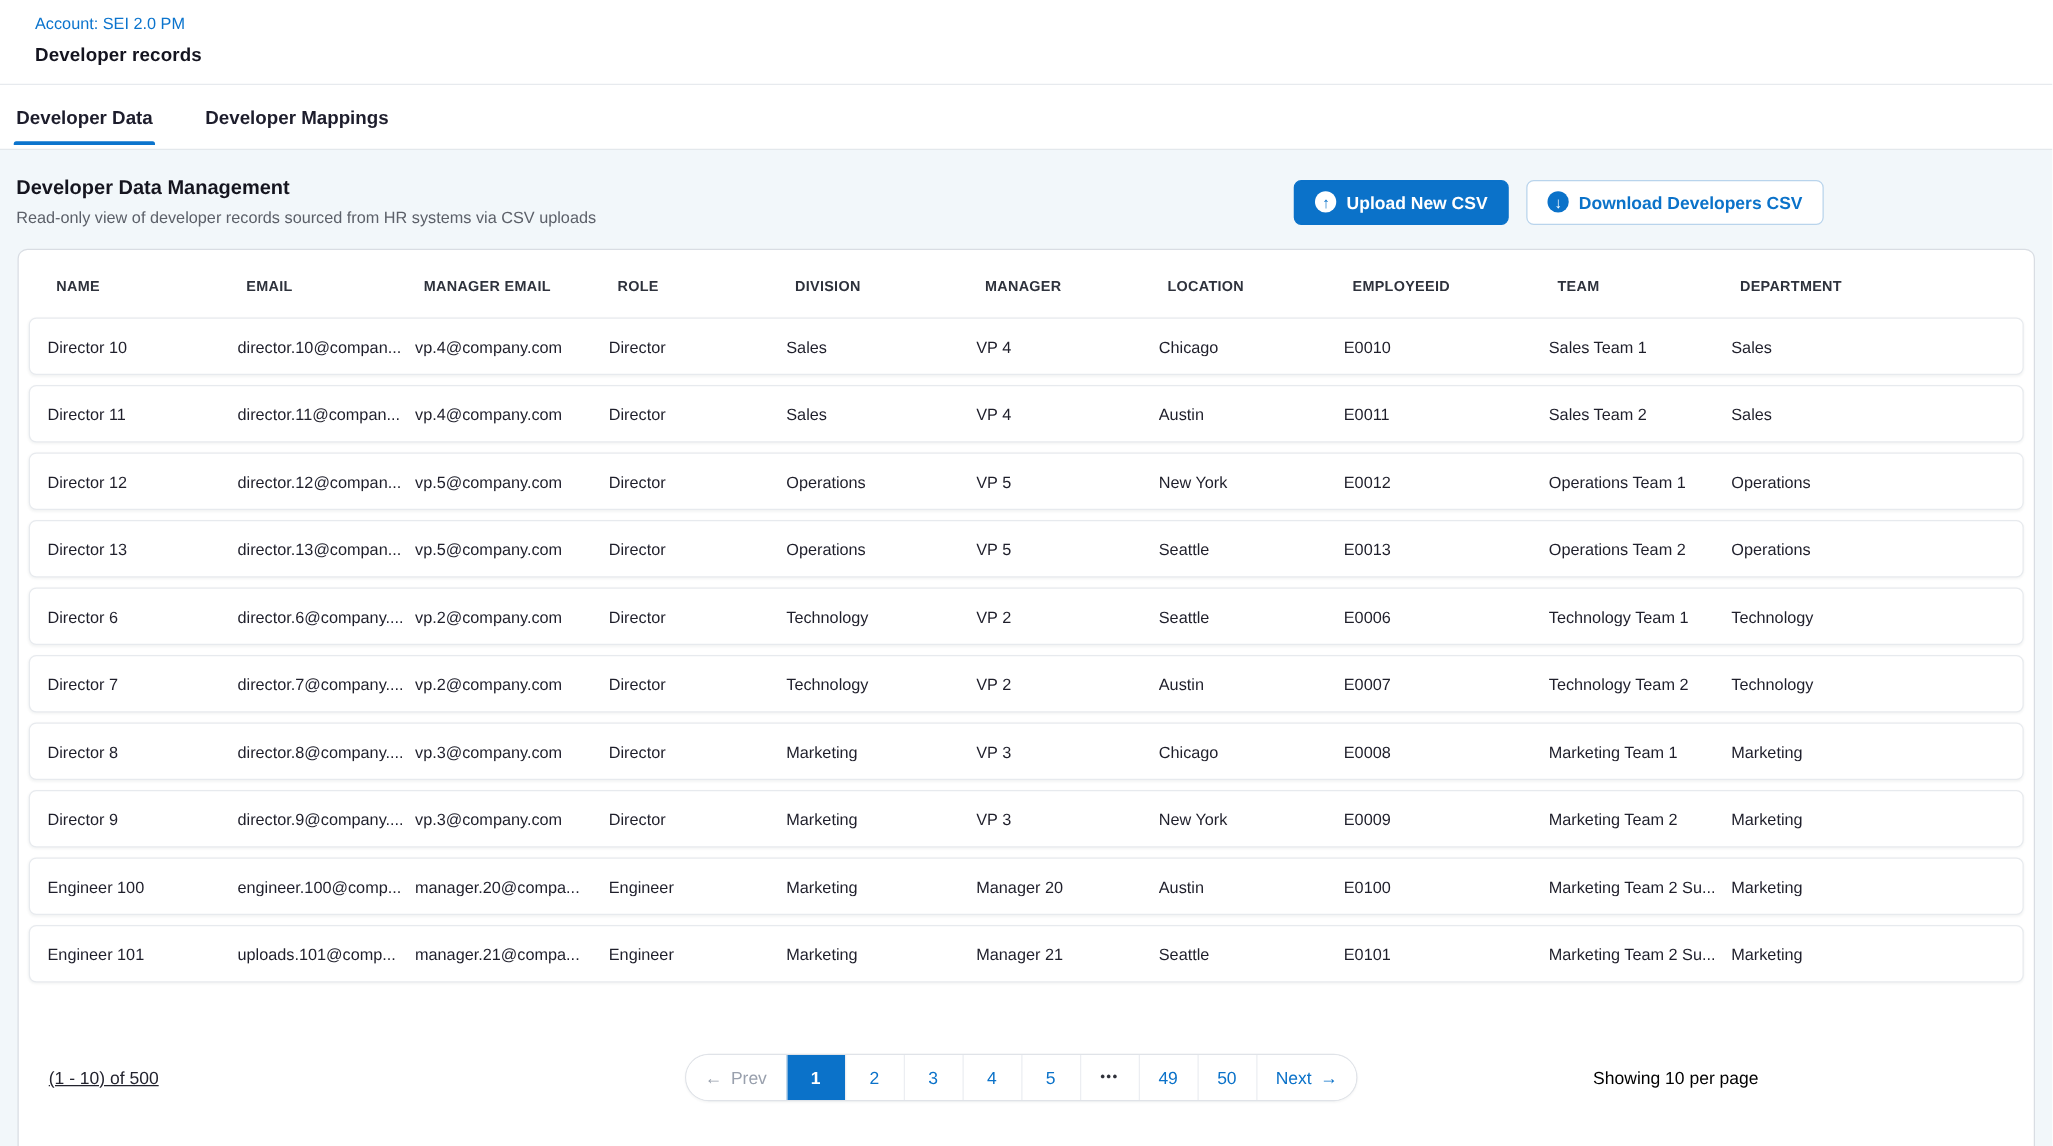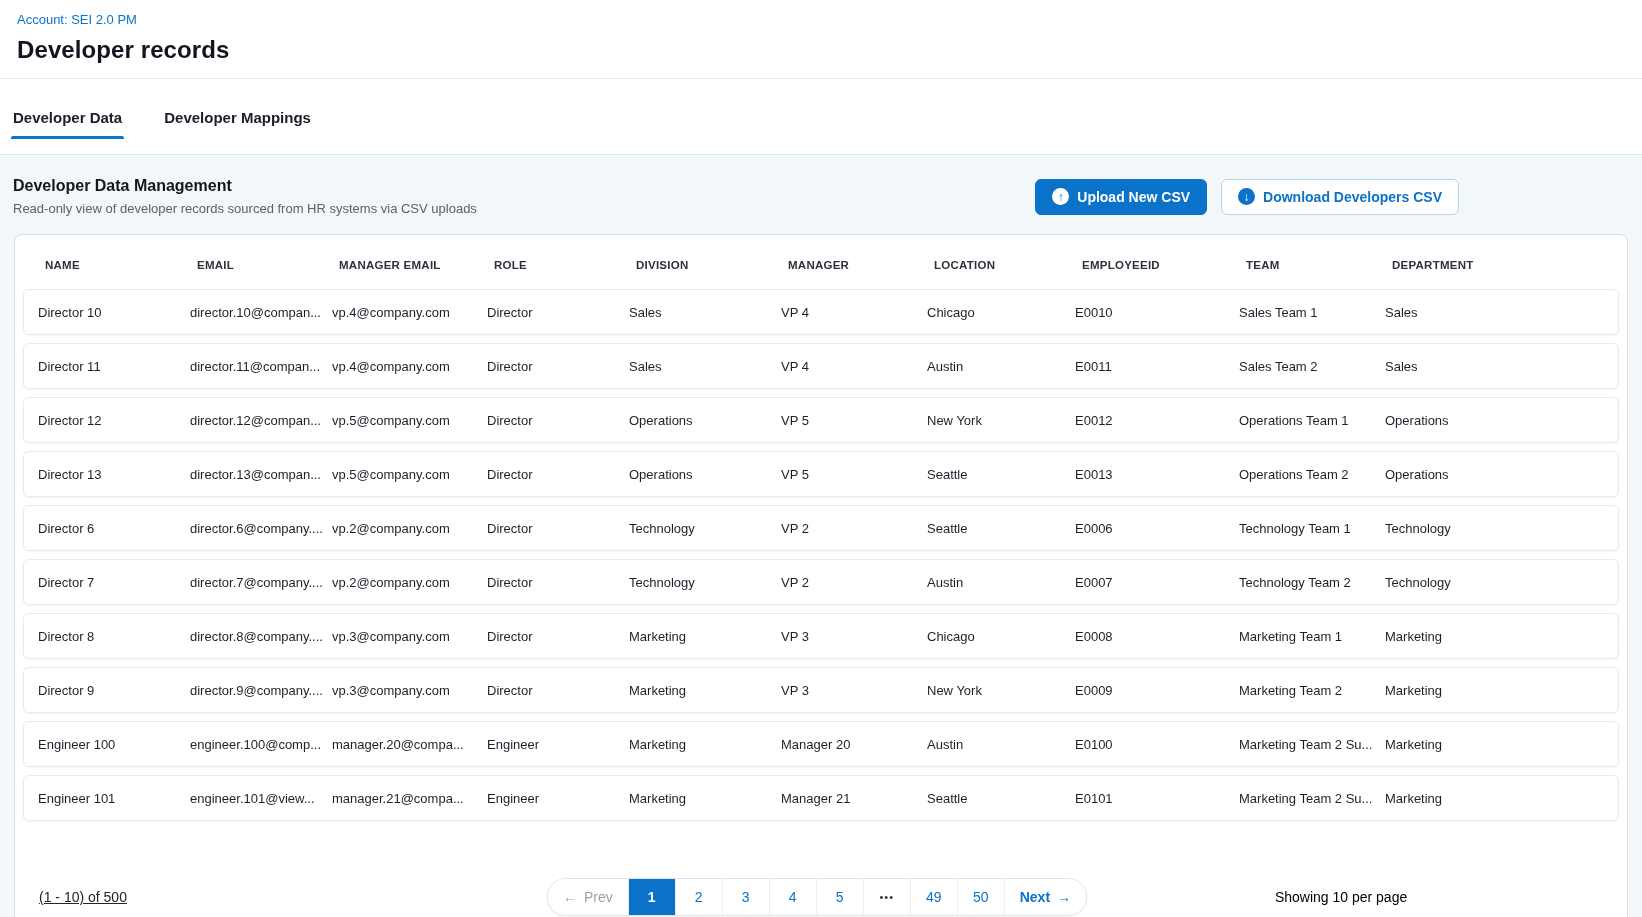--- a/index.html
+++ b/index.html
@@ -4,30 +4,30 @@
 <style>
   * { box-sizing: border-box; margin: 0; padding: 0; }
   html,body { width:1642px; height:917px; }
   body {
     font-family: "Liberation Sans", sans-serif;
     background:#ffffff;
     color:#1d1d2c;
     overflow:hidden;
   }
   
-  .topbar { background:#fff; padding:10px 18px 0 17px; }
+  .topbar { background:#fff; padding:10px 18px 0 28px; }
   .account-link {
     color:#0b74cd; font-size:13px; text-decoration:none; display:inline-block;
     cursor:pointer;
   }
-  .page-title { font-size:24px; font-weight:700; color:#14141f; margin:8px 0 14px 0; letter-spacing:.1px; }
+  .page-title { font-size:15px; font-weight:700; color:#14141f; margin:8px 0 14px 0; letter-spacing:.1px; }
 
   
   .tabbar {
-    background:#fff; display:flex; gap:38px; padding:16px 11px;
+    background:#fff; display:flex; gap:38px; padding:4px 11px;
     border-top:1px solid #e7eaee; border-bottom:1px solid #e3e8ec;
   }
   .tab {
     position:relative; padding:14px 2px 12px 2px;
     font-size:15px; font-weight:600; color:#1d1d2c; cursor:pointer; white-space:nowrap;
   }
   .tab.active::after {
     content:""; position:absolute; left:0; right:0; bottom:-1px; height:3px;
     background:#0b74cd; border-radius:2px 2px 0 0;
   }
@@ -91,21 +91,21 @@
   }
   .pager-item {
     min-width:47px; padding:0 15px; display:flex; align-items:center; justify-content:center;
     font-size:14px; color:#0b72c9; border-left:1px solid #eceef2; cursor:pointer;
     background:#fff; gap:7px; white-space:nowrap;
   }
   .pager-item:first-child { border-left:none; }
   .pager-item.prev { color:#99a0ad; cursor:default; }
   .pager-item.active { background:#0b72c9; color:#fff; font-weight:600; }
   .pager-item.ellipsis { color:#2f313a; font-size:11px; letter-spacing:1px; cursor:default; }
-  .pager-item.next { font-weight:700; }
+  .pager-item.next { font-weight:400; }
 </style>
 </head>
 <body>
 
 <div class="topbar">
   <a class="account-link">Account: SEI 2.0 PM</a>
   <div class="page-title">Developer records</div>
 </div>
 
 <div class="tabbar">
@@ -248,21 +248,21 @@
           <div class="td">Engineer</div>
           <div class="td">Marketing</div>
           <div class="td">Manager 20</div>
           <div class="td">Austin</div>
           <div class="td">E0100</div>
           <div class="td">Marketing Team 2 Su...</div>
           <div class="td">Marketing</div>
         </div>
         <div class="row grid-cols">
           <div class="td">Engineer 101</div>
-          <div class="td">engineer.101@view...</div>
+          <div class="td">uploads.101@comp...</div>
           <div class="td">manager.21@compa...</div>
           <div class="td">Engineer</div>
           <div class="td">Marketing</div>
           <div class="td">Manager 21</div>
           <div class="td">Seattle</div>
           <div class="td">E0101</div>
           <div class="td">Marketing Team 2 Su...</div>
           <div class="td">Marketing</div>
         </div>
       </div>

